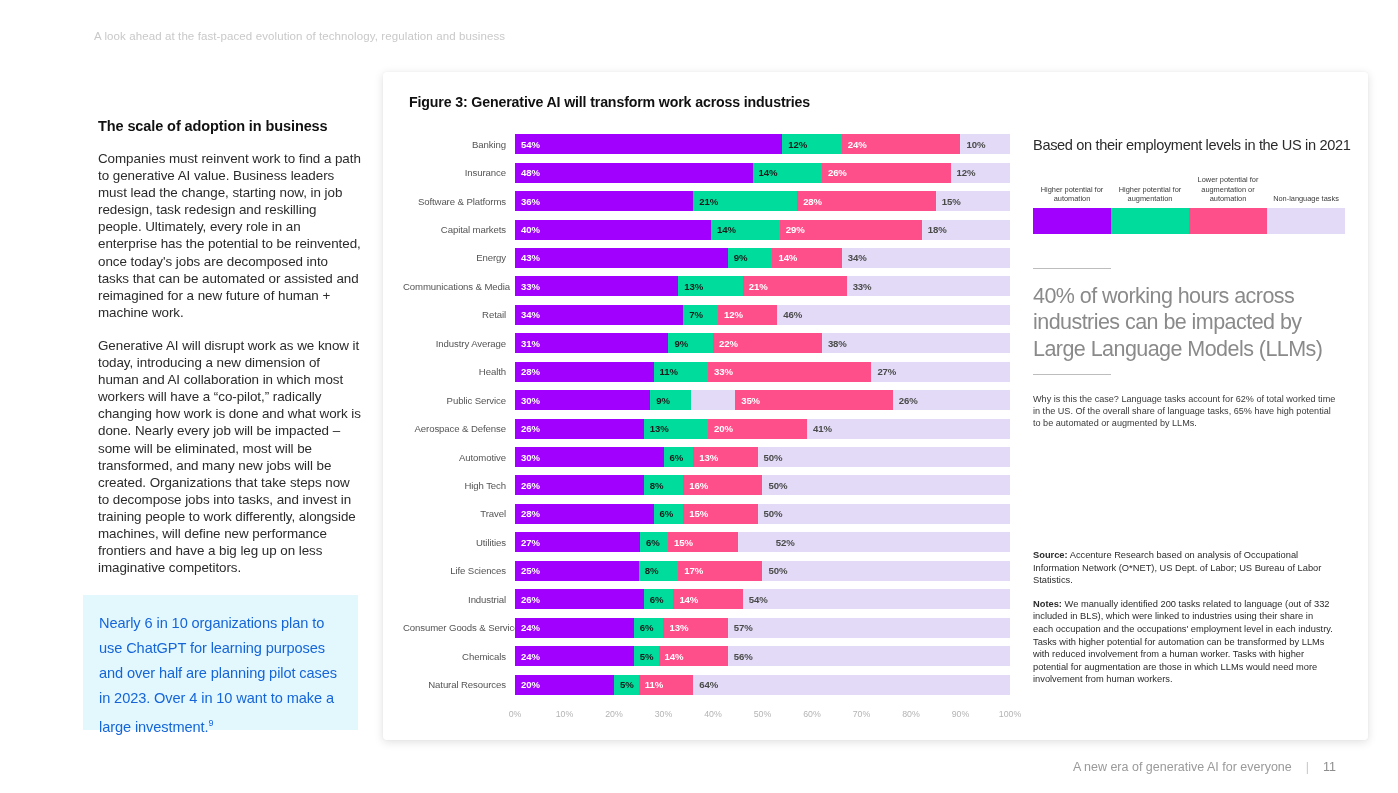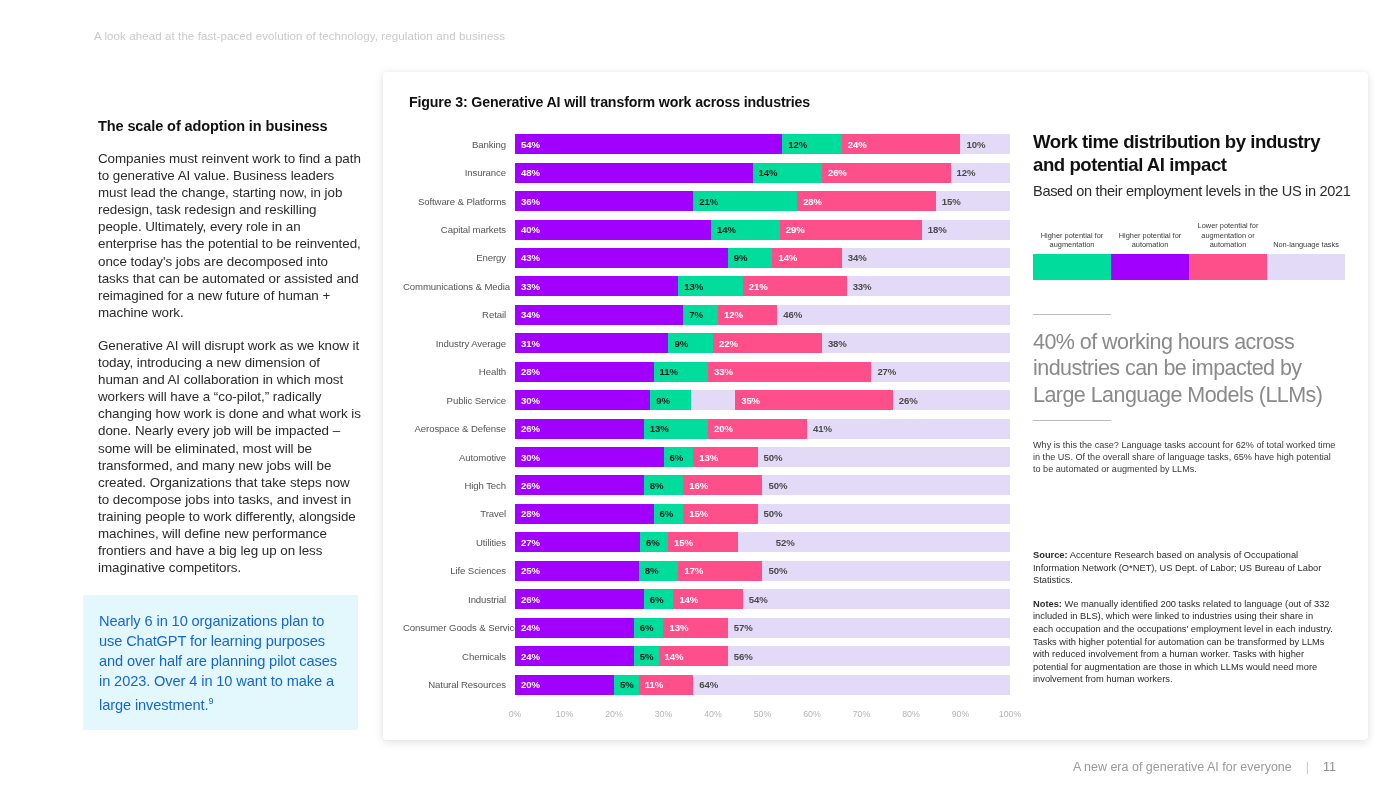--- a/index.html
+++ b/index.html
@@ -68,21 +68,21 @@
     position: absolute;
     left: 83px;
     top: 595px;
     width: 275px;
     height: 135px;
     background: #e3f8fd;
     padding: 16px 0 0 16px;
   }
   .callout p {
     font-size: 14.6px;
-    line-height: 20px;
+    line-height: 25px;
     color: #1565d8;
     width: 250px;
     letter-spacing: -0.1px;
   }
   .callout sup {
     font-size: 9px;
     vertical-align: super;
   }
 
   
@@ -467,31 +467,30 @@
           <span class="tick" style="left: 60%;">60%</span>
           <span class="tick" style="left: 70%;">70%</span>
           <span class="tick" style="left: 80%;">80%</span>
           <span class="tick" style="left: 90%;">90%</span>
           <span class="tick" style="left: 100%;">100%</span>
         </div>
     </div>
   </div>
 
   <div class="panel">
-    <h3>Work time distribution by industry and potential AI impact</h3>
     <div class="subtitle">Based on their employment levels in the US in 2021</div>
 
     <div class="legend" id="legend">
+        <div class="legend-item">
+          <div class="legend-label">Higher potential for automation</div>
+          <div class="legend-swatch c0"></div>
+        </div>
         <div class="legend-item">
           <div class="legend-label">Higher potential for augmentation</div>
           <div class="legend-swatch c1"></div>
-        </div>
-        <div class="legend-item">
-          <div class="legend-label">Higher potential for automation</div>
-          <div class="legend-swatch c0"></div>
         </div>
         <div class="legend-item">
           <div class="legend-label">Lower potential for augmentation or automation</div>
           <div class="legend-swatch c2"></div>
         </div>
         <div class="legend-item">
           <div class="legend-label">Non-language tasks</div>
           <div class="legend-swatch c3"></div>
         </div>
       </div>

